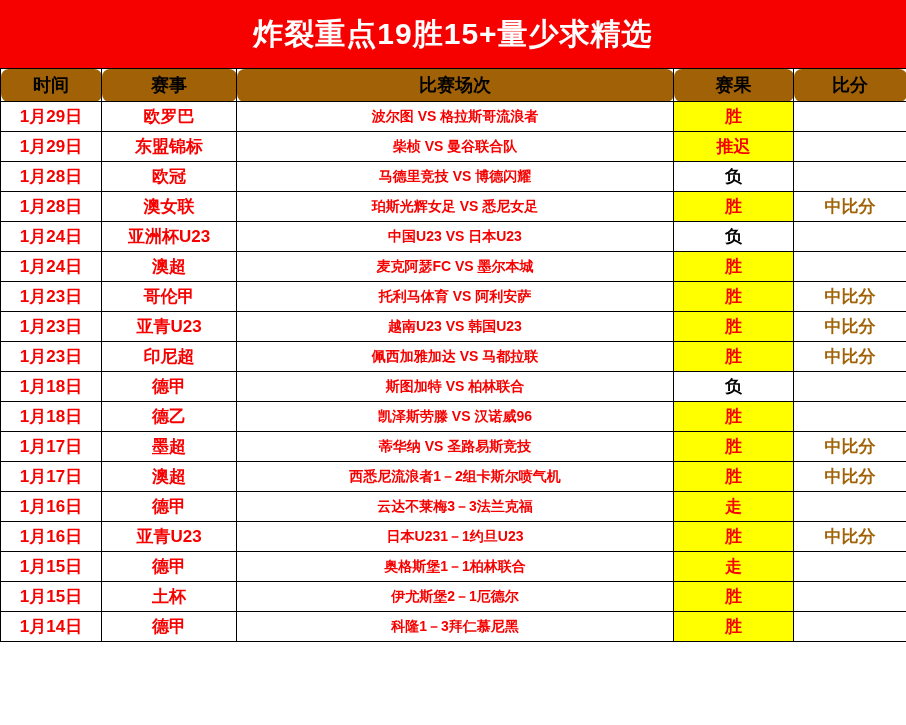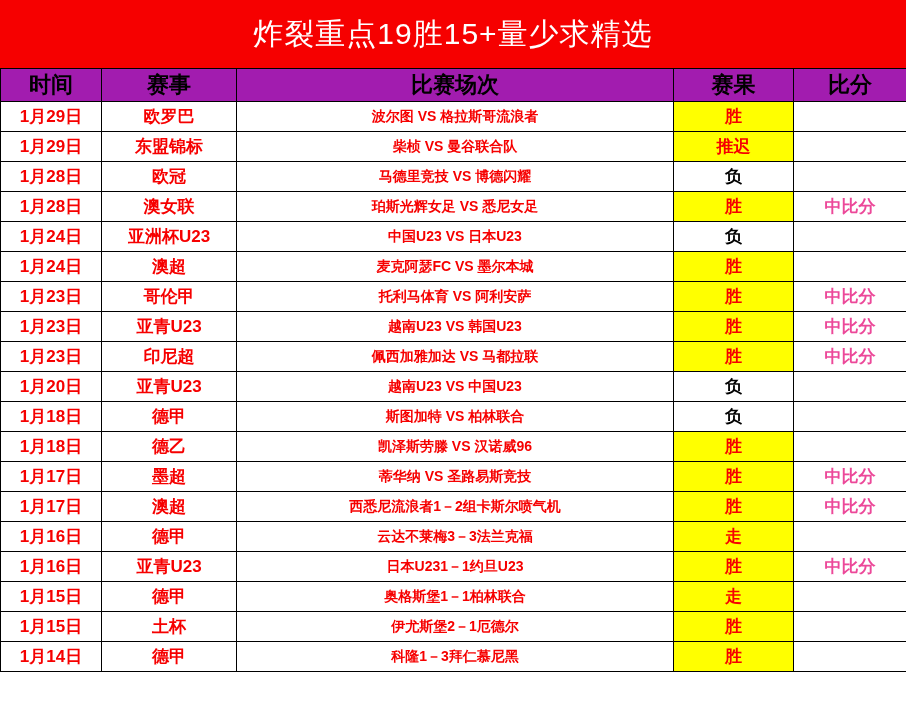--- a/index.html
+++ b/index.html
@@ -17,21 +17,21 @@
     width: 906px;
     height: 68px;
     background: #f60000;
     display: flex;
     align-items: center;
     justify-content: center;
   }
   #banner-title {
     color: #ffffff;
     font-size: 30px;
-    font-weight: normal;
+    font-weight: bold;
     letter-spacing: 1px;
     white-space: nowrap;
   }
   table {
     border-collapse: collapse;
     width: 906px;
     table-layout: fixed;
   }
   col.c-date   { width: 101px; }
   col.c-league { width: 135px; }
@@ -43,42 +43,43 @@
     height: 29px;
     padding: 0;
     text-align: center;
     vertical-align: middle;
     font-size: 17px;
     font-weight: bold;
     white-space: nowrap;
     overflow: hidden;
   }
   thead th {
-    background: #a21caf;
+    background: #a16207;
     color: #000000;
     height: 32px;
-    font-size: 22px;
+    font-size: 18px;
+    border-radius: 8px;
   }
   td.date, td.league, td.match {
     color: #f60000;
   }
   td.match { font-size: 14px; }
   td.result {
     color: #000000;
   }
   td.result.win, td.result.delay, td.result.draw {
     background: #ffff00;
     color: #f60000;
   }
   td.result.lose {
     background: #ffffff;
     color: #000000;
   }
   td.score {
-    color: #ec4899;
+    color: #a16207;
   }
 </style>
 </head>
 <body>
 
 <div id="banner">
   <div id="banner-title">炸裂重点19胜15+量少求精选</div>
 </div>
 
 <table>
@@ -156,27 +157,20 @@
         <td class="score">中比分</td>
       </tr>
       <tr>
         <td class="date">1月23日</td>
         <td class="league">印尼超</td>
         <td class="match">佩西加雅加达  VS  马都拉联</td>
         <td class="result win">胜</td>
         <td class="score">中比分</td>
       </tr>
       <tr>
-        <td class="date">1月20日</td>
-        <td class="league">亚青U23</td>
-        <td class="match">越南U23  VS  中国U23</td>
-        <td class="result lose">负</td>
-        <td class="score"></td>
-      </tr>
-      <tr>
         <td class="date">1月18日</td>
         <td class="league">德甲</td>
         <td class="match">斯图加特  VS  柏林联合</td>
         <td class="result lose">负</td>
         <td class="score"></td>
       </tr>
       <tr>
         <td class="date">1月18日</td>
         <td class="league">德乙</td>
         <td class="match">凯泽斯劳滕  VS  汉诺威96</td>

